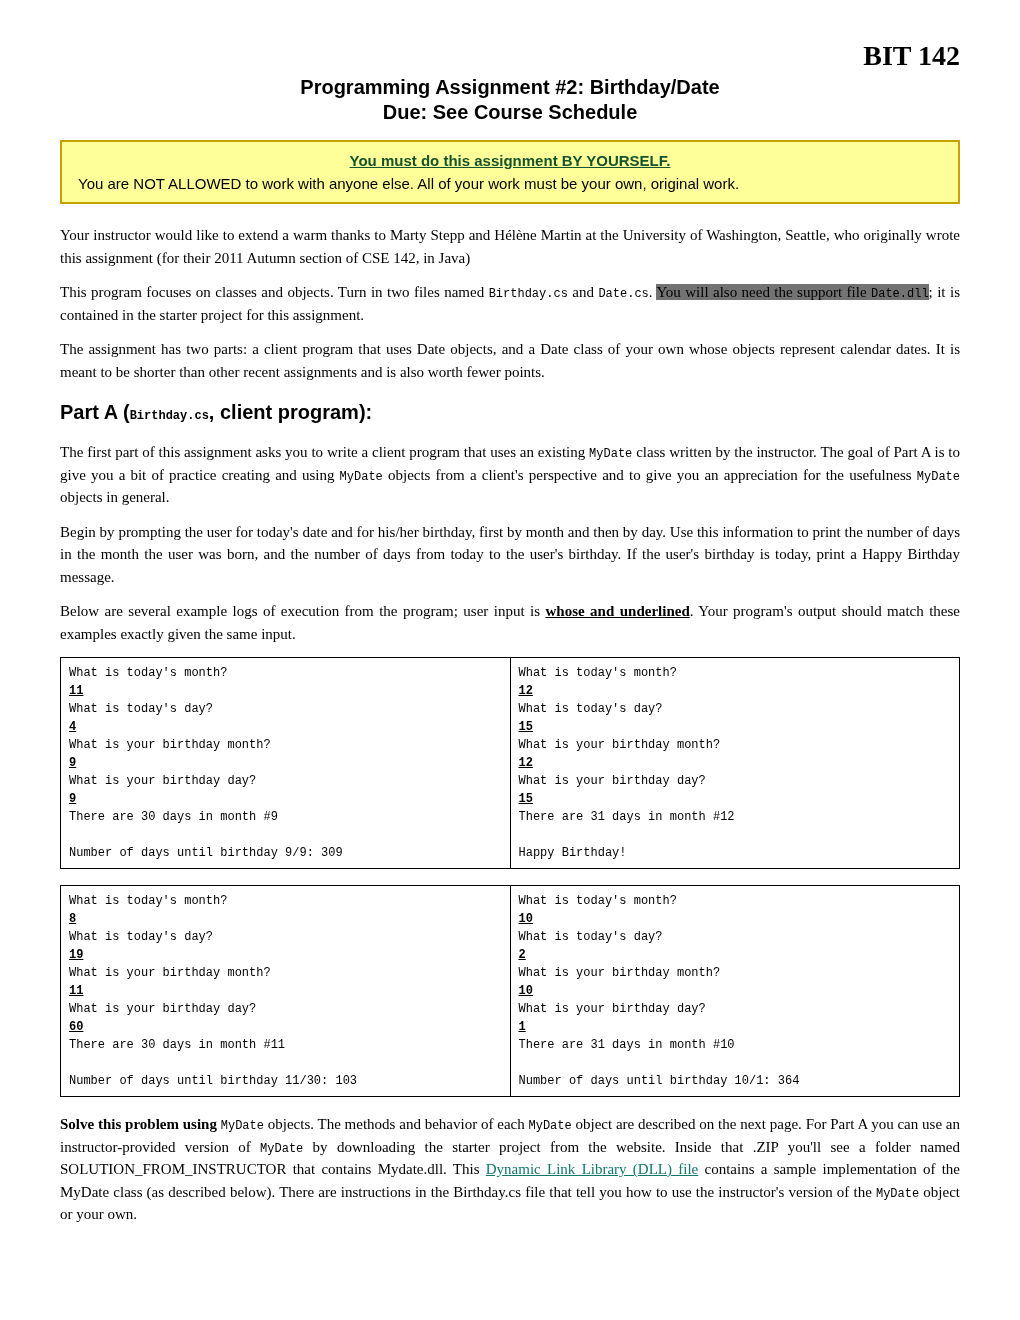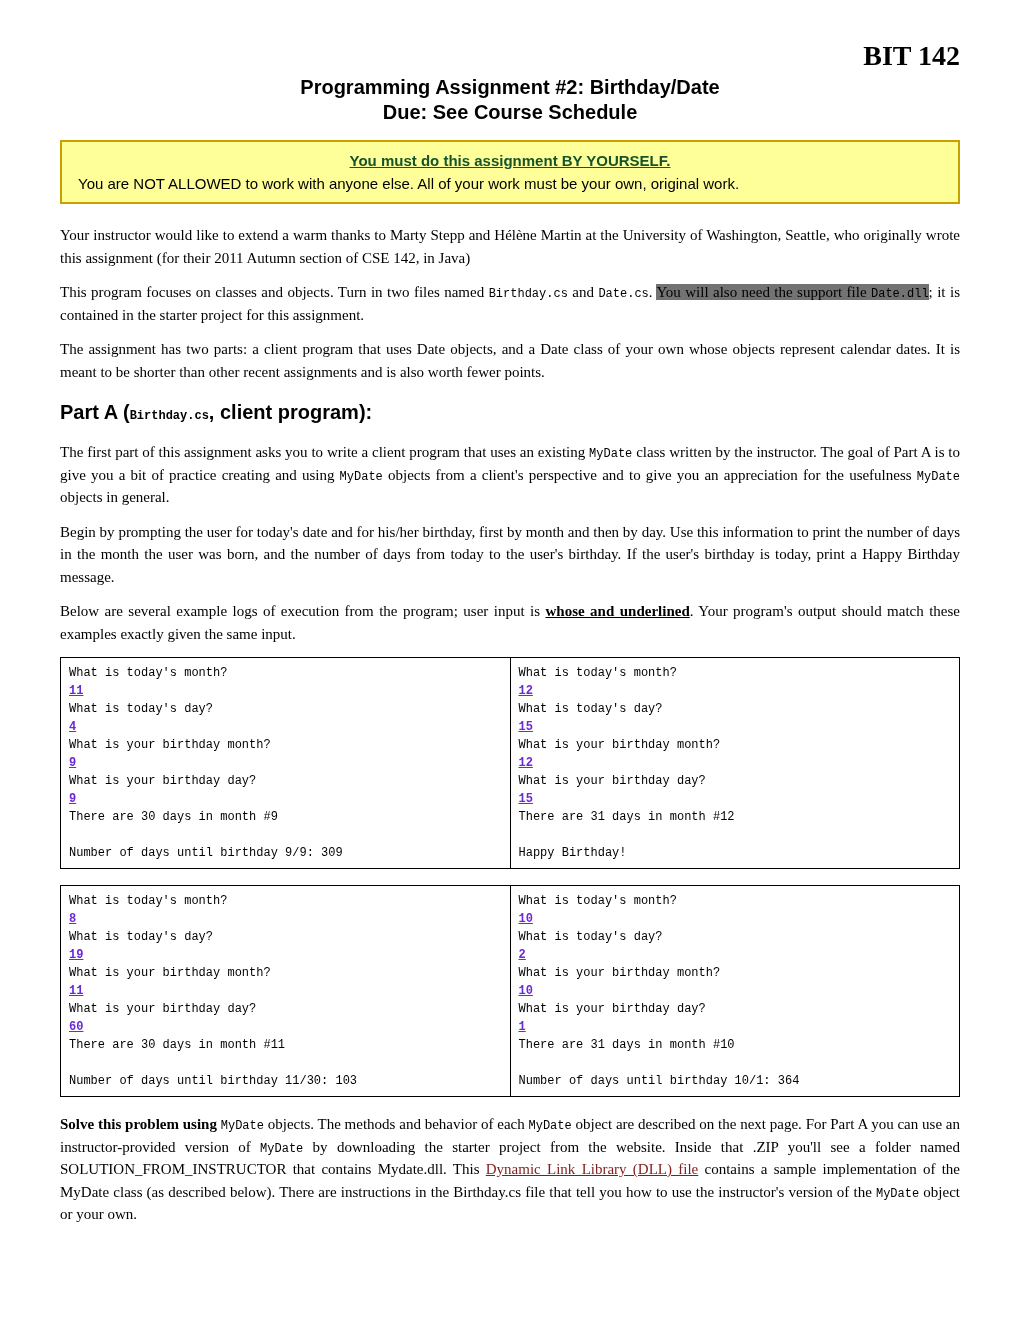--- a/index.html
+++ b/index.html
@@ -85,30 +85,30 @@
       flex: 1;
       padding: 6px 8px;
       border-right: 1px solid #000;
       white-space: pre;
       line-height: 1.5;
     }
     .code-col:last-child {
       border-right: none;
     }
     .user-input {
-      color: #6d28d9;
+      color: #000000;
       text-decoration: underline;
       font-weight: bold;
     }
     .bold-underline {
       font-weight: bold;
       text-decoration: underline;
     }
     .link-blue {
-      color: #7f1d1d;
+      color: #0f766e;
       text-decoration: underline;
     }
   </style>
 </head>
 <body>
 
 <h1 class="main-title">BIT 142</h1>
 <h2 class="sub-title">Programming Assignment #2: Birthday/Date</h2>
 <h3 class="due-title">Due: See Course Schedule</h3>
 

